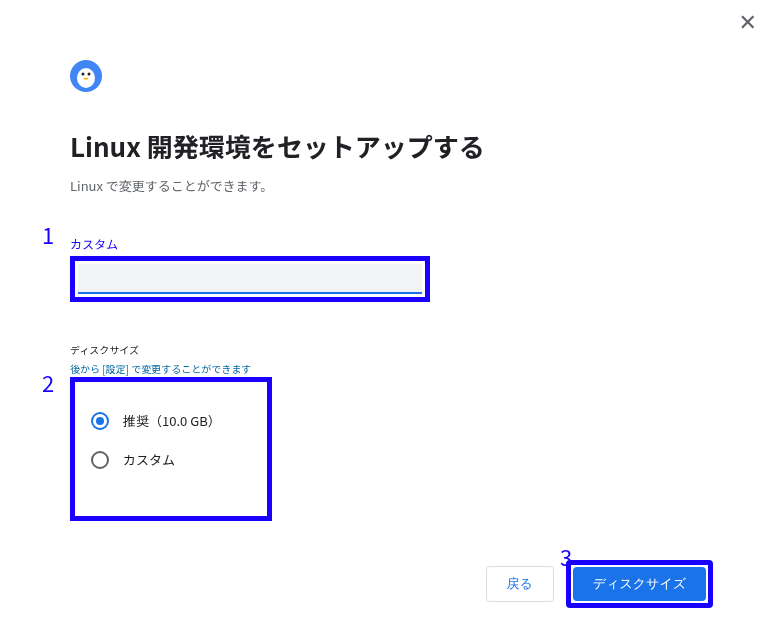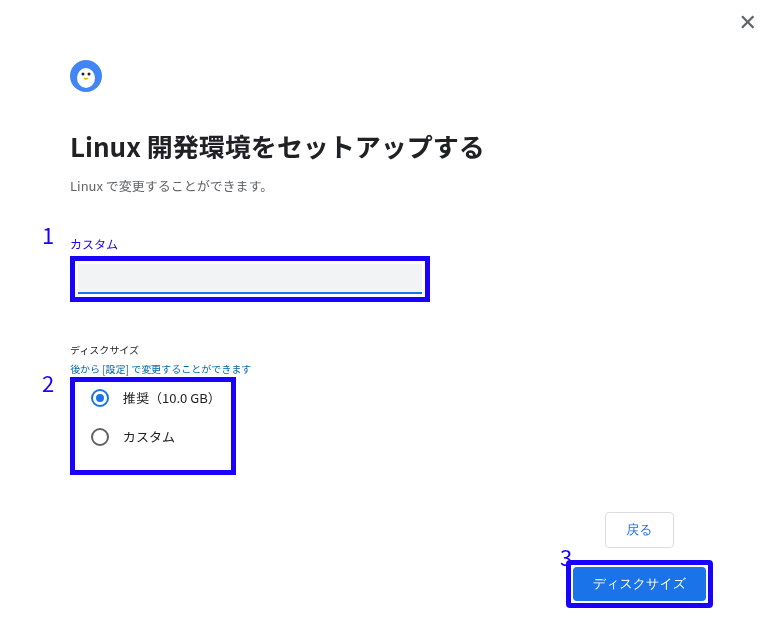--- a/index.html
+++ b/index.html
@@ -76,22 +76,22 @@
       color: #202124;
       margin-bottom: 4px;
     }
     .disk-sublabel {
       font-size: 10px;
       color: #0369a1;
       margin-bottom: 1px;
     }
     .radio-box {
       border: 5px solid #1a00ff;
-      padding: 6px 16px;
-      width: 166px;
+      padding: 29px 16px;
+      width: 202px;
     }
     .radio-option {
       display: flex;
       align-items: center;
       gap: 14px;
       margin-bottom: 20px;
     }
     .radio-option:last-child {
       margin-bottom: 18px;
     }
@@ -127,21 +127,20 @@
     .annotation-1 { top: 218px; left: 42px; }
     .annotation-2 { top: 366px; left: 42px; }
     .annotation-3 { top: 540px; left: 560px; }
     .footer {
       position: absolute;
       bottom: 30px;
       right: 60px;
       display: flex;
       gap: 12px;
       align-items: center;
-      flex-direction: column;
     }
     .btn {
       padding: 8px 20px;
       font-size: 13px;
       border-radius: 4px;
       cursor: pointer;
     }
     .btn-secondary {
       background: #fff;
       border: 1px solid #dadce0;

